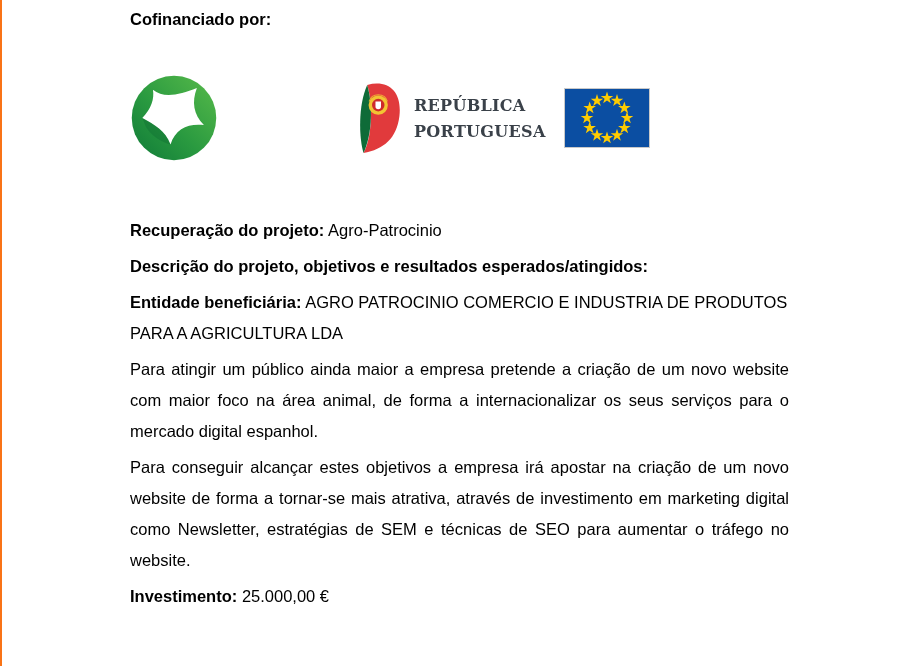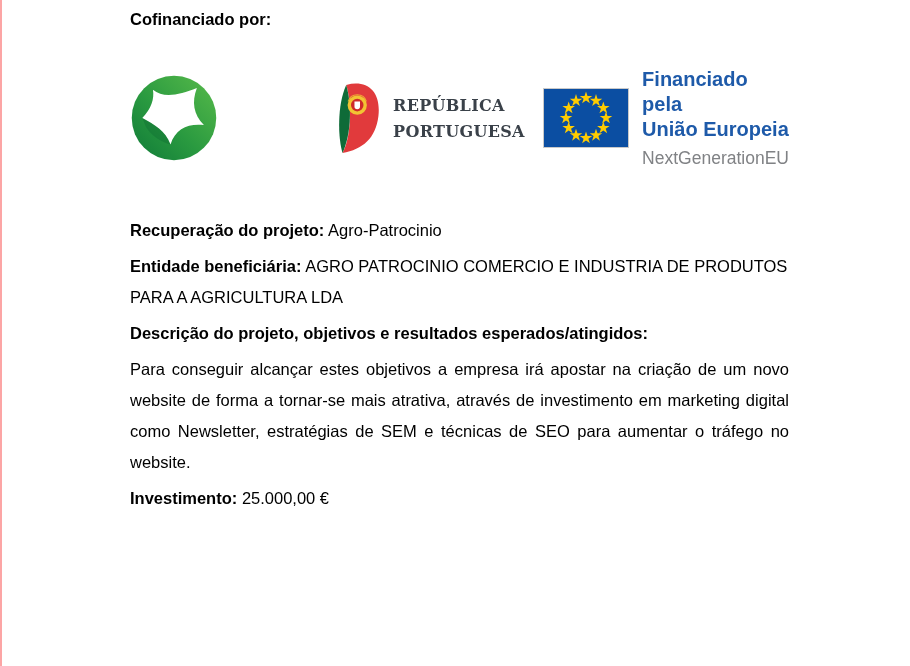--- a/index.html
+++ b/index.html
@@ -5,21 +5,21 @@
   * { margin: 0; padding: 0; box-sizing: border-box; }
   html, body { background: #ffffff; }
   body {
     width: 910px; height: 666px; overflow: hidden;
     font-family: "Liberation Sans", sans-serif;
     color: #000000;
   }
   .page {
     width: 910px; height: 666px;
     background: #ffffff;
-    border-left: 2px solid #fca5a5;
+    border-left: 2px solid #f97316;
     position: relative;
   }
   .content {
     padding: 8px 121px 0 128px; 
   }
   .doc-header {
     font-size: 16.5px; font-weight: bold; line-height: 22px;
   }
   
   .logos-row {
@@ -117,39 +117,33 @@
           <use href="#euStar" x="63" y="30"></use>
           <use href="#euStar" x="60.32" y="40"></use>
           <use href="#euStar" x="53" y="47.32"></use>
           <use href="#euStar" x="43" y="50"></use>
           <use href="#euStar" x="33" y="47.32"></use>
           <use href="#euStar" x="25.68" y="40"></use>
           <use href="#euStar" x="23" y="30"></use>
           <use href="#euStar" x="25.68" y="20"></use>
           <use href="#euStar" x="33" y="12.68"></use>
         </svg>
-        <div class="eu-text">
-          <div class="eu-funding">
-            <span>Financiado pela</span><br>
-            <span>União Europeia</span>
-          </div>
-          <div class="eu-nextgen">NextGenerationEU</div>
-        </div>
       </div>
 
     </div>
 
     <div class="fields">
 
       <p class="field"><b>Recuperação do projeto:</b> <span>Agro-Patrocinio</span></p>
 
+      <p class="field"><b>Descrição do projeto, objetivos e resultados esperados/atingidos:</b></p>
+
       <p class="field"><b>Entidade beneficiária:</b> <span>AGRO PATROCINIO COMERCIO E INDUSTRIA DE PRODUTOS PARA A AGRICULTURA LDA</span></p>
 
-      <p class="field"><b>Descrição do projeto, objetivos e resultados esperados/atingidos:</b></p>
-
+      <p class="para">Para atingir um público ainda maior a empresa pretende a criação de um novo website com maior foco na área animal, de forma a internacionalizar os seus serviços para o mercado digital espanhol.</p>
 
       <p class="para">Para conseguir alcançar estes objetivos a empresa irá apostar na criação de um novo website de forma a tornar-se mais atrativa, através de investimento em marketing digital como Newsletter, estratégias de SEM e técnicas de SEO para aumentar o tráfego no website.</p>
 
 
       <p class="field invest-field"><b>Investimento:</b> <span>25.000,00 €</span></p>
 
     </div>
   </div>
 </div>
 

